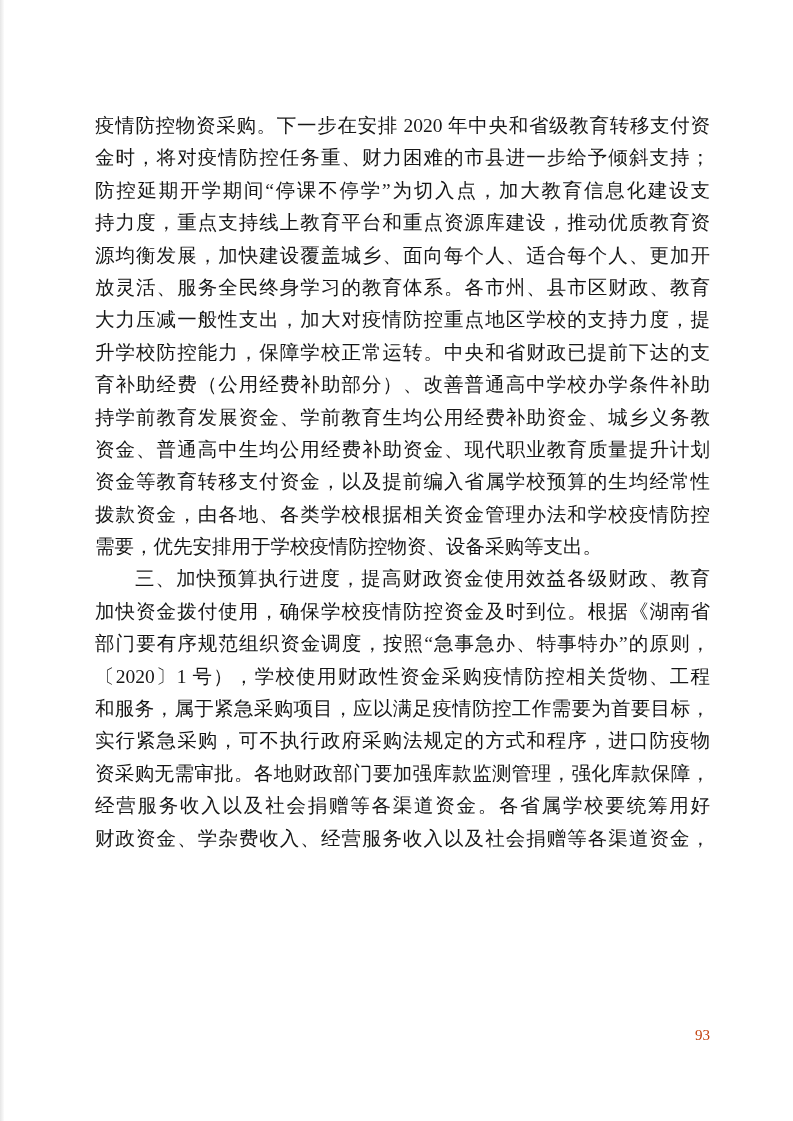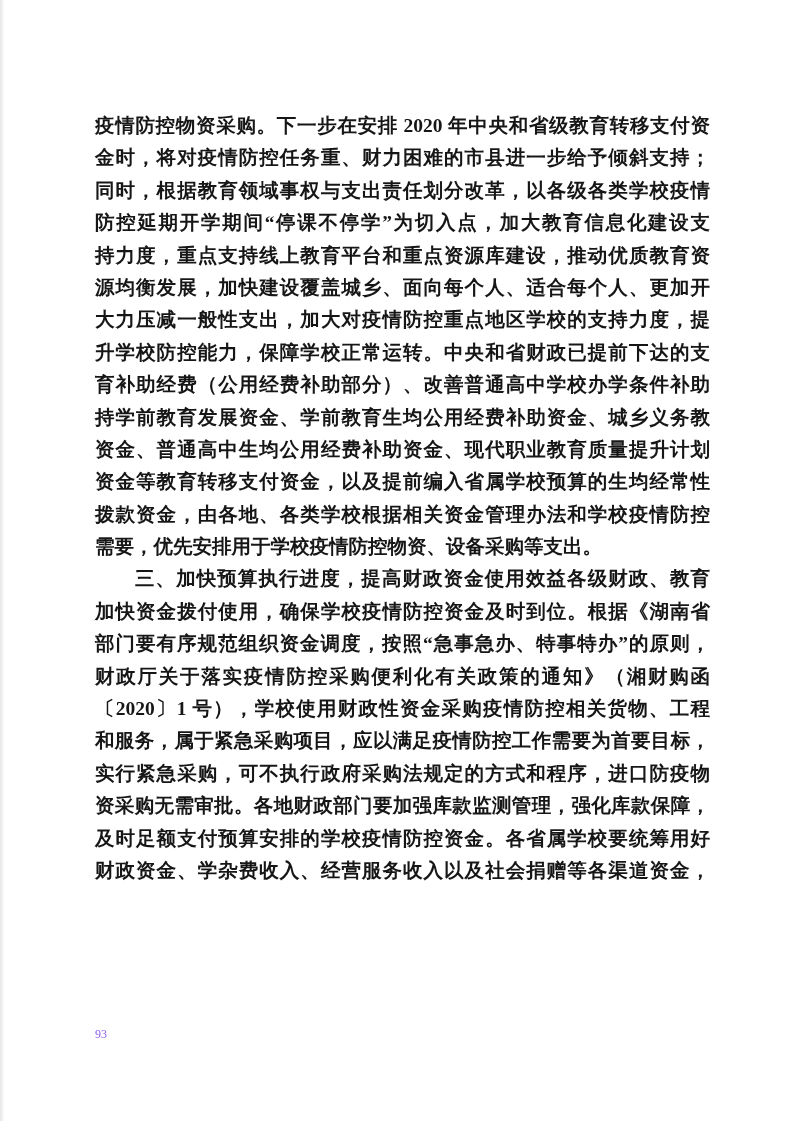--- a/index.html
+++ b/index.html
@@ -25,21 +25,20 @@
     width: 4px;
     height: 100%;
     background: linear-gradient(to right, #e6e6e6, #fbfbfb);
     pointer-events: none;
   }
   .text-block {
     position: absolute;
     left: 95px;
     top: 110px;
     width: 615px;
-    font-weight: bold;
   }
   .line {
     font-size: 19.5px;
     line-height: 32.4px;
     height: 32.4px;
     letter-spacing: 0;
     text-align: justify;
     text-align-last: justify;
     white-space: nowrap;
     color: #161616;
@@ -48,50 +47,49 @@
     text-align-last: left;
   }
   .line.indent {
     padding-left: 40px;
   }
   .page-number {
     position: absolute;
     left: 95px;
     top: 1027px;
     width: 615px;
-    text-align: left;
-    font-size: 12px;
-    color: #8b5cf6;
+    text-align: right;
+    font-size: 15px;
+    color: #c2410c;
     font-family: "Liberation Serif", "DejaVu Serif", serif;
   }
 </style>
 </head>
 <body>
 
 <div class="page">
   <div class="text-block">
     <div class="line">疫情防控物资采购。下一步在安排 2020 年中央和省级教育转移支付资</div>
     <div class="line">金时，将对疫情防控任务重、财力困难的市县进一步给予倾斜支持；</div>
-    <div class="line">同时，根据教育领域事权与支出责任划分改革，以各级各类学校疫情</div>
     <div class="line">防控延期开学期间“停课不停学”为切入点，加大教育信息化建设支</div>
     <div class="line">持力度，重点支持线上教育平台和重点资源库建设，推动优质教育资</div>
     <div class="line">源均衡发展，加快建设覆盖城乡、面向每个人、适合每个人、更加开</div>
+    <div class="line">放灵活、服务全民终身学习的教育体系。各市州、县市区财政、教育</div>
     <div class="line">大力压减一般性支出，加大对疫情防控重点地区学校的支持力度，提</div>
     <div class="line">升学校防控能力，保障学校正常运转。中央和省财政已提前下达的支</div>
     <div class="line">育补助经费（公用经费补助部分）、改善普通高中学校办学条件补助</div>
     <div class="line">持学前教育发展资金、学前教育生均公用经费补助资金、城乡义务教</div>
     <div class="line">资金、普通高中生均公用经费补助资金、现代职业教育质量提升计划</div>
     <div class="line">资金等教育转移支付资金，以及提前编入省属学校预算的生均经常性</div>
     <div class="line">拨款资金，由各地、各类学校根据相关资金管理办法和学校疫情防控</div>
     <div class="line para-end">需要，优先安排用于学校疫情防控物资、设备采购等支出。</div>
     <div class="line indent">三、加快预算执行进度，提高财政资金使用效益各级财政、教育</div>
     <div class="line">加快资金拨付使用，确保学校疫情防控资金及时到位。根据《湖南省</div>
     <div class="line">部门要有序规范组织资金调度，按照“急事急办、特事特办”的原则，</div>
-    <div class="line">财政厅关于落实疫情防控采购便利化有关政策的通知》（湘财购函</div>
     <div class="line">〔2020〕1 号），学校使用财政性资金采购疫情防控相关货物、工程</div>
     <div class="line">和服务，属于紧急采购项目，应以满足疫情防控工作需要为首要目标，</div>
     <div class="line">实行紧急采购，可不执行政府采购法规定的方式和程序，进口防疫物</div>
     <div class="line">资采购无需审批。各地财政部门要加强库款监测管理，强化库款保障，</div>
-    <div class="line">及时足额支付预算安排的学校疫情防控资金。各省属学校要统筹用好</div>
+    <div class="line">经营服务收入以及社会捐赠等各渠道资金。各省属学校要统筹用好</div>
     <div class="line">财政资金、学杂费收入、经营服务收入以及社会捐赠等各渠道资金，</div>
   </div>
   <div class="page-number">93</div>
 </div>
 
 </body></html>

